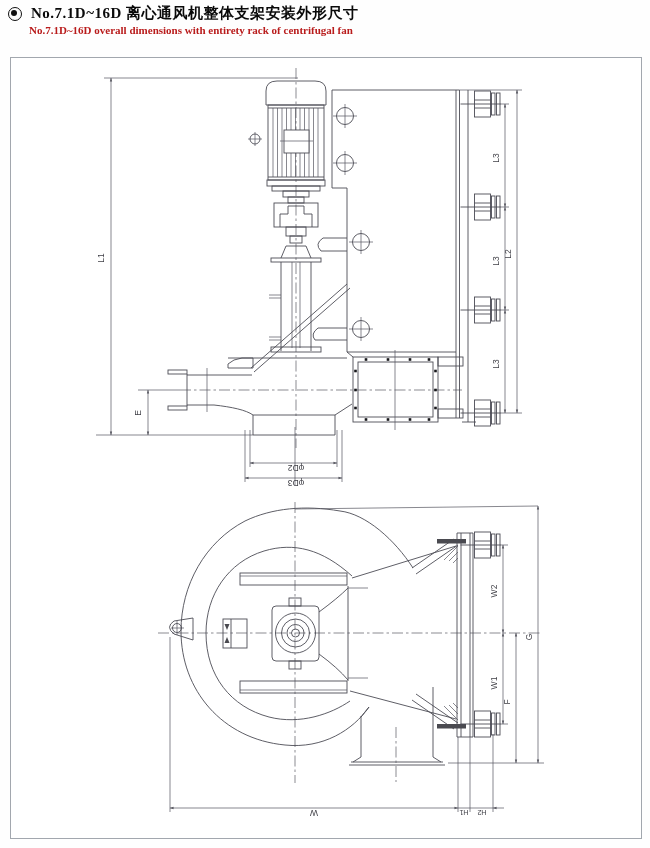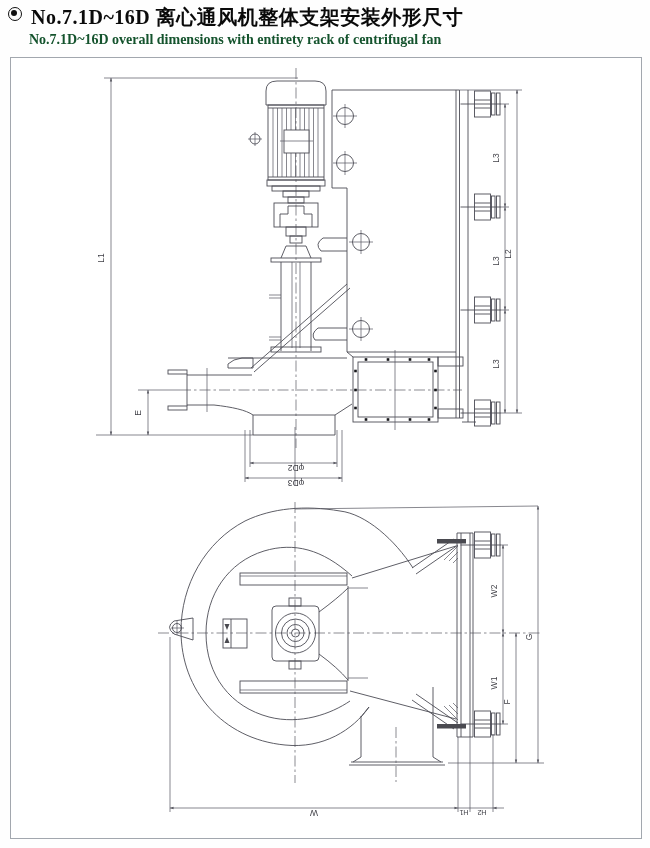--- a/index.html
+++ b/index.html
@@ -4,23 +4,23 @@
 <style>
   html,body{margin:0;padding:0;background:#ffffff;}
   #page{position:relative;width:650px;height:848px;background:#fefefe;overflow:hidden;
         font-family:"Liberation Sans",sans-serif;}
   #header{position:absolute;left:8px;top:4px;width:634px;}
   .title-row{display:flex;align-items:flex-start;}
   .bullet{width:12px;height:12px;border:1.4px solid #111;border-radius:50%;
           position:relative;margin-top:3px;flex:0 0 auto;}
   .bullet::after{content:"";position:absolute;left:2px;top:2px;width:6px;height:6px;
           background:#111;border-radius:50%;}
-  .title-zh{margin-left:9px;font-size:20px;font-weight:bold;color:#0a0a0a;
+  .title-zh{margin-left:9px;font-size:15px;font-weight:bold;color:#0a0a0a;
           font-family:"Liberation Serif",serif;letter-spacing:.5px;white-space:nowrap;}
-  .title-en{margin-left:21px;font-size:14px;font-weight:bold;color:#14532d;
+  .title-en{margin-left:21px;font-size:11px;font-weight:bold;color:#b91c1c;
           font-family:"Liberation Serif",serif;margin-top:1px;white-space:nowrap;}
   #frame{position:absolute;left:10px;top:57px;width:630px;height:780px;
          border:1px solid #a2a7ae;background:#fff;}
   svg{position:absolute;left:0;top:0;}
   svg text{font-family:"Liberation Sans",sans-serif;font-size:8.5px;fill:#3f3f46;}
   svg .sm{font-size:7.2px;}
   .obj{stroke:#4c4c55;stroke-width:0.9;fill:none;stroke-linecap:butt;}
   .thin{stroke:#55555e;stroke-width:0.7;fill:none;}
   .dim{stroke:#55555e;stroke-width:0.7;fill:none;}
   .cl{stroke:#5a5a63;stroke-width:0.7;fill:none;stroke-dasharray:11 3 2.5 3;}

